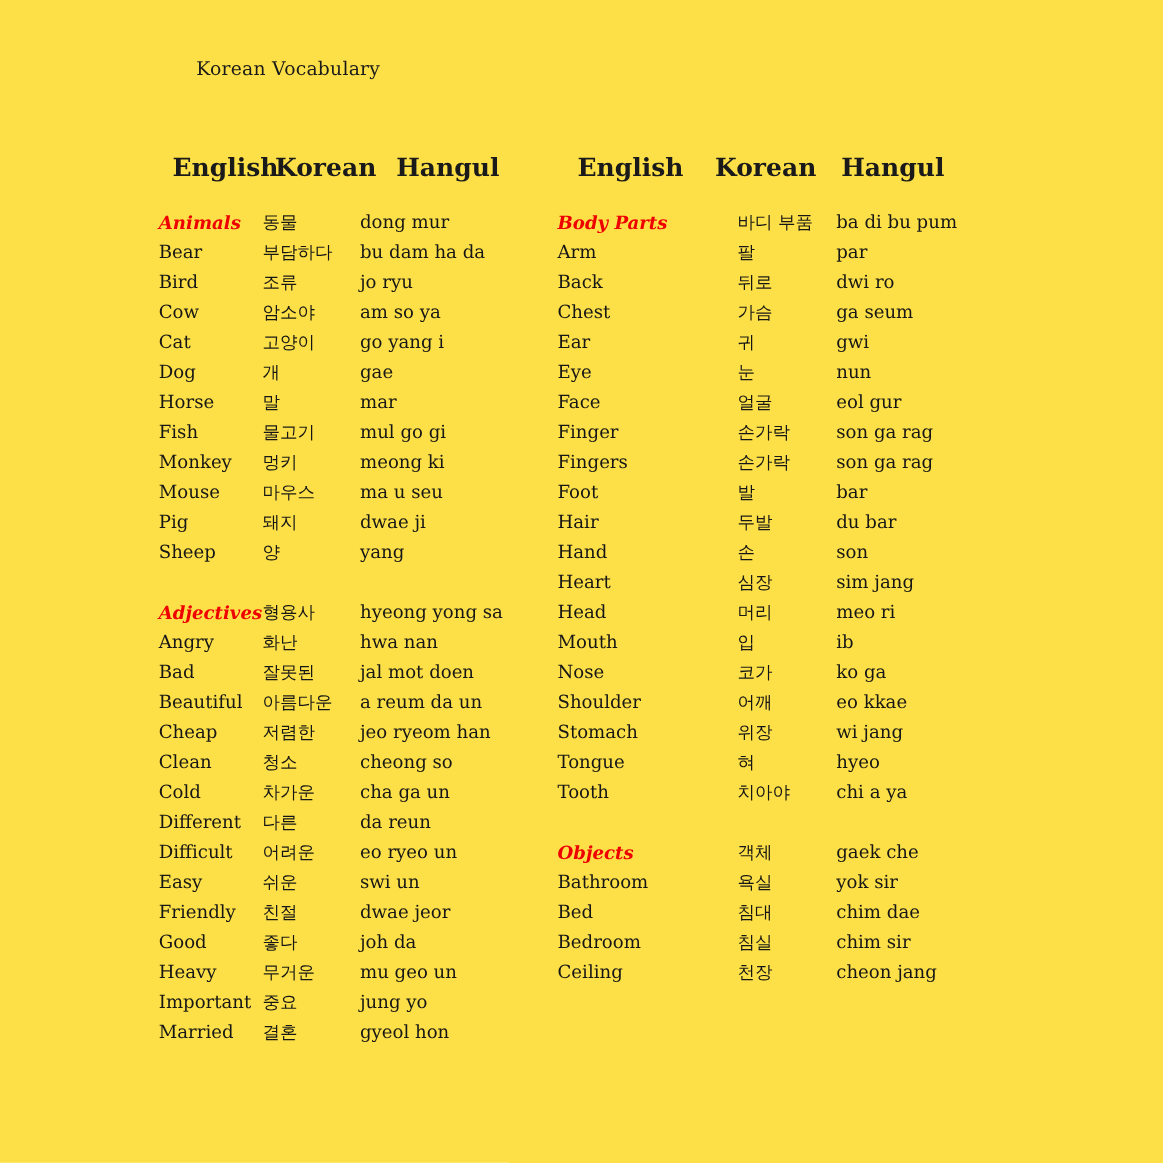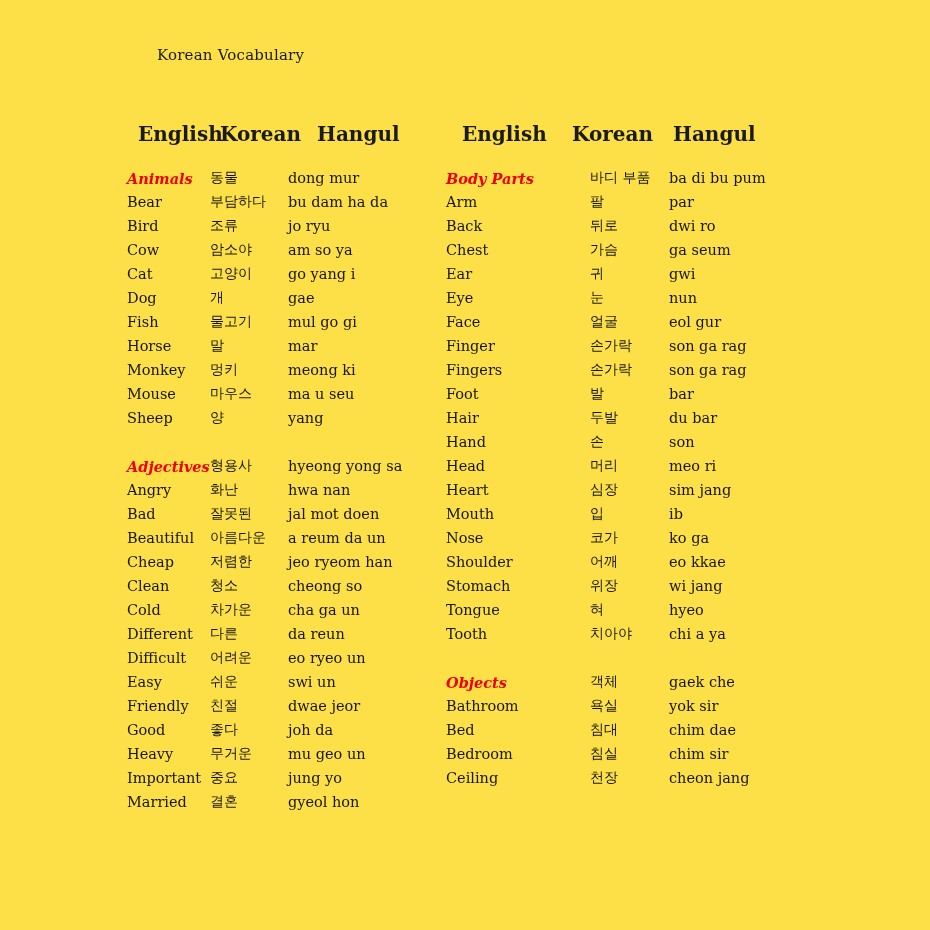--- a/index.html
+++ b/index.html
@@ -79,38 +79,43 @@
         <span class="cell english">Cat</span>
         <span class="cell korean">고양이</span>
         <span class="cell hangul">go yang i</span>
       </div>
       <div class="row">
         <span class="cell english">Dog</span>
         <span class="cell korean">개</span>
         <span class="cell hangul">gae</span>
       </div>
       <div class="row">
+        <span class="cell english">Horse</span>
+        <span class="cell korean">말</span>
+        <span class="cell hangul">mar</span>
+      </div>
+      <div class="row">
         <span class="cell english">Fish</span>
         <span class="cell korean">물고기</span>
         <span class="cell hangul">mul go gi</span>
       </div>
       <div class="row">
-        <span class="cell english">Horse</span>
-        <span class="cell korean">말</span>
-        <span class="cell hangul">mar</span>
-      </div>
-      <div class="row">
         <span class="cell english">Monkey</span>
         <span class="cell korean">멍키</span>
         <span class="cell hangul">meong ki</span>
       </div>
       <div class="row">
         <span class="cell english">Mouse</span>
         <span class="cell korean">마우스</span>
         <span class="cell hangul">ma u seu</span>
+      </div>
+      <div class="row">
+        <span class="cell english">Pig</span>
+        <span class="cell korean">돼지</span>
+        <span class="cell hangul">dwae ji</span>
       </div>
       <div class="row">
         <span class="cell english">Sheep</span>
         <span class="cell korean">양</span>
         <span class="cell hangul">yang</span>
       </div>
       <div class="row">
         <span class="cell english"></span>
         <span class="cell korean"></span>
         <span class="cell hangul"></span>
@@ -246,28 +251,28 @@
         <span class="cell english">Hair</span>
         <span class="cell korean">두발</span>
         <span class="cell hangul">du bar</span>
       </div>
       <div class="row">
         <span class="cell english">Hand</span>
         <span class="cell korean">손</span>
         <span class="cell hangul">son</span>
       </div>
       <div class="row">
+        <span class="cell english">Heart</span>
+        <span class="cell korean">심장</span>
+        <span class="cell hangul">sim jang</span>
+      </div>
+      <div class="row">
         <span class="cell english">Head</span>
         <span class="cell korean">머리</span>
         <span class="cell hangul">meo ri</span>
-      </div>
-      <div class="row">
-        <span class="cell english">Heart</span>
-        <span class="cell korean">심장</span>
-        <span class="cell hangul">sim jang</span>
       </div>
       <div class="row">
         <span class="cell english">Mouth</span>
         <span class="cell korean">입</span>
         <span class="cell hangul">ib</span>
       </div>
       <div class="row">
         <span class="cell english">Nose</span>
         <span class="cell korean">코가</span>
         <span class="cell hangul">ko ga</span>

